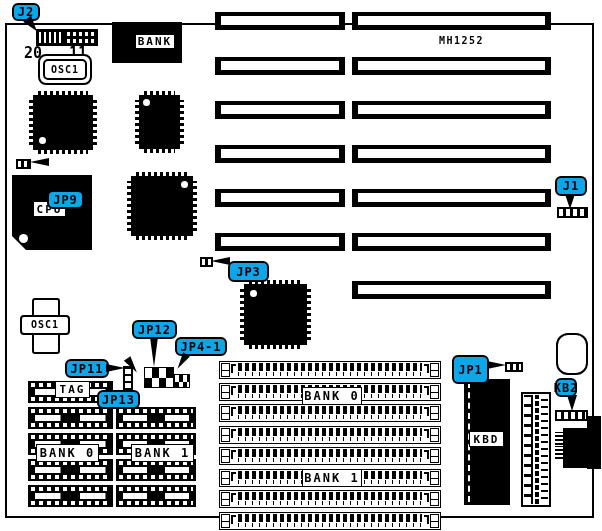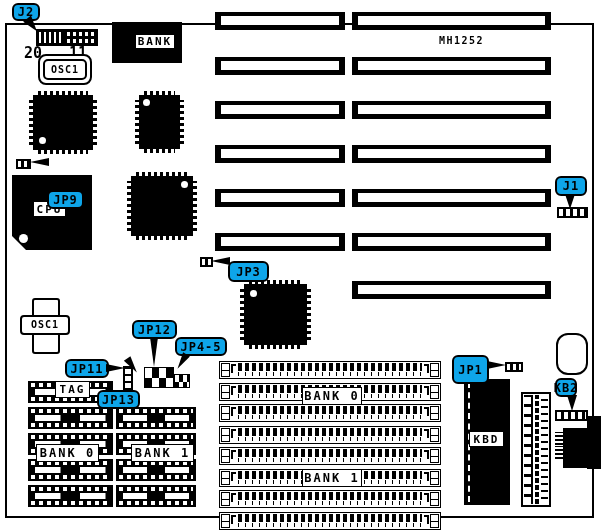--- a/index.html
+++ b/index.html
@@ -161,21 +161,21 @@
 
   <div class="callout" style="left:132px;top:320px;width:45px;height:19px;">
       <span>JP12</span>
     </div>
   <div class="tail" style="left:150px;top:337px;border-left:4px solid transparent;border-right:4px solid transparent;border-top:30px solid #000;"></div>
   <div class="callout" style="left:97px;top:342px;width:43px;height:19px;margin-top:48px;">
       <span>JP13</span>
     </div>
   <div class="tail" style="left:128px;top:357px;border-left:4px solid transparent;border-right:4px solid transparent;border-top:17px solid #000;transform:rotate(-35deg);"></div>
   <div class="callout" style="left:175px;top:337px;width:52px;height:19px;">
-      <span>JP4-5</span>
+      <span>JP4-1</span>
     </div>
   <div class="tail" style="left:178px;top:353px;border-left:4px solid transparent;border-right:4px solid transparent;border-top:17px solid #000;transform:rotate(32deg);"></div>
   <div class="callout" style="left:65px;top:359px;width:44px;height:19px;">
       <span>JP11</span>
     </div>
   <div class="tail" style="left:106px;top:364px;border-top:4px solid transparent;border-bottom:4px solid transparent;border-left:19px solid #000;"></div>
 
   <div class="abs" style="left:123px;top:366px;width:10px;height:24px;border:2px solid #000;background:#fff;
               background-image:repeating-linear-gradient(0deg,transparent 0 5px,#000 5px 7px);z-index:3;"></div>
   <div class="checker" style="left:144px;top:367px;width:30px;height:21px;background-size:14px 20px;"></div>

